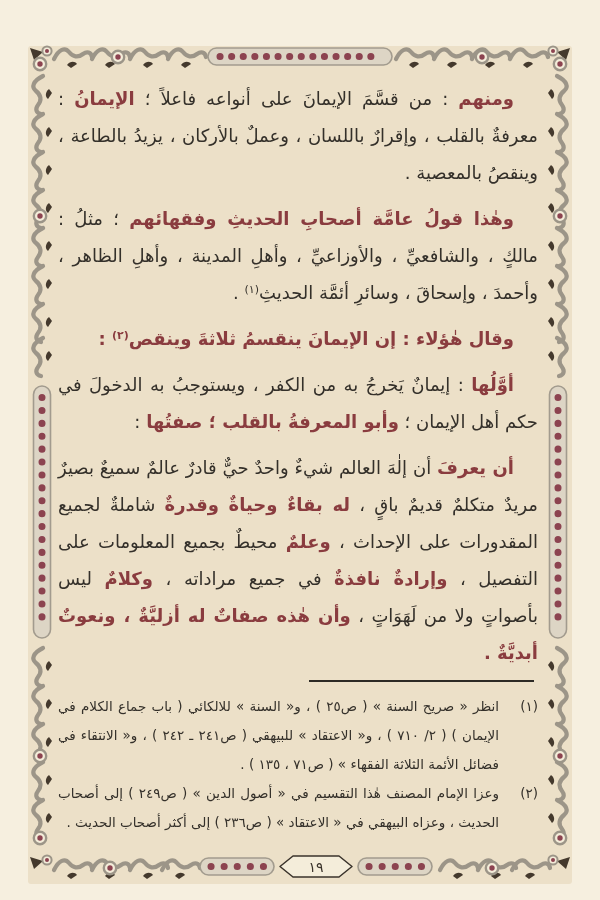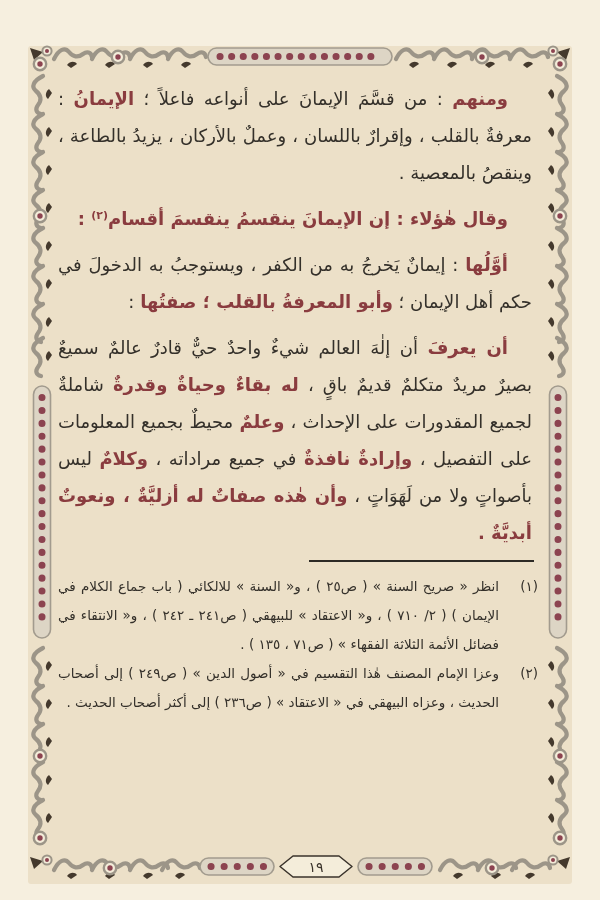--- a/index.html
+++ b/index.html
@@ -15,21 +15,21 @@
   }
   svg.orn{position:absolute;pointer-events:none}
   .b-top{left:30px;top:44px}
   .b-bottom{left:30px;top:851px}
   .b-left{left:26px;top:56px}
   .b-right{left:542px;top:56px;transform:scaleX(-1)}
   .text-area{
     position:absolute;direction:rtl;right:62px;left:58px;top:80px;
     color:#34302a;font-size:18px;line-height:37px;text-align:justify;
   }
-  p.para{margin:0 6px 9px 0;text-indent:24px}
+  p.para{margin:0 0 9px 0;text-indent:24px}
   .seg{color:#34302a}
   .red{color:#8a3c3f;font-weight:700}
   .sup{font-size:11px;vertical-align:6px;line-height:0}
   .sup-red{font-size:11px;vertical-align:6px;line-height:0;color:#8a3c3f;font-weight:700}
   .footnotes{margin-top:2px;font-size:13.5px;line-height:29px}
   .fn-sep{
     width:225px;height:0;border-top:2px solid #2d2a25;
     margin:6px 4px 10px auto;
   }
   .fn{display:flex;gap:7px;margin:0}
@@ -139,23 +139,24 @@
       <use href="#wh" x="448" y="6"></use>
     <use href="#wh" x="482" y="6"></use>
     <use href="#rd" x="462" y="17"></use>
     <use href="#cm" transform="translate(540,4) scale(-1,1)"></use>
   </svg>
 
   <div class="text-area">
 
     <p class="para"><span class="seg red">ومنهم</span><span class="seg"> : من قسَّمَ الإيمانَ على أنواعه فاعلاً ؛ </span><span class="seg red">الإيمانُ</span><span class="seg"> : معرفةٌ بالقلب ، وإقرارٌ باللسان ، وعملٌ بالأركان ، يزيدُ بالطاعة ، وينقصُ بالمعصية .</span></p>
 
+    <p class="para"><span class="seg red">وهٰذا قولُ عامَّة أصحابِ الحديثِ وفقهائهم</span><span class="seg"> ؛ مثلُ : مالكٍ ، والشافعيِّ ، والأوزاعيِّ ، وأهلِ المدينة ، وأهلِ الظاهر ، وأحمدَ ، وإسحاقَ ، وسائرِ أئمَّة الحديثِ</span><span class="sup">(١)</span><span class="seg"> .</span></p>
 
 
-    <p class="para"><span class="seg red">وقال هٰؤلاء : إن الإيمانَ ينقسمُ ينقسمَ أقسام</span><span class="sup-red">(٢)</span><span class="seg red"> :</span></p>
+    <p class="para"><span class="seg red">وقال هٰؤلاء : إن الإيمانَ ينقسمُ ثلاثةَ وينقص</span><span class="sup-red">(٢)</span><span class="seg red"> :</span></p>
 
     <p class="para"><span class="seg red">أوَّلُها</span><span class="seg"> : إيمانٌ يَخرجُ به من الكفر ، ويستوجبُ به الدخولَ في حكم أهل الإيمان ؛ </span><span class="seg red">وأبو المعرفةُ بالقلب ؛ صفتُها</span><span class="seg"> :</span></p>
 
     <p class="para"><span class="seg red">أن يعرفَ</span><span class="seg"> أن إلٰهَ العالم شيءٌ واحدٌ حيٌّ قادرٌ عالمٌ سميعٌ بصيرٌ مريدٌ متكلمٌ قديمٌ باقٍ ، </span><span class="seg red">له بقاءٌ وحياةٌ وقدرةٌ</span><span class="seg"> شاملةٌ لجميع المقدورات على الإحداث ، </span><span class="seg red">وعلمٌ</span><span class="seg"> محيطٌ بجميع المعلومات على التفصيل ، </span><span class="seg red">وإرادةٌ نافذةٌ</span><span class="seg"> في جميع مراداته ، </span><span class="seg red">وكلامٌ</span><span class="seg"> ليس بأصواتٍ ولا من لَهَوَاتٍ ، </span><span class="seg red">وأن هٰذه صفاتٌ له أزليَّةٌ ، ونعوتٌ أبديَّةٌ .</span></p>
 
     <div class="footnotes">
       <div class="fn-sep"></div>
       <div class="fn">
         <span class="fn-marker">(١)</span>
         <span class="fn-text">انظر « صريح السنة » ( ص٢٥ ) ، و« السنة » للالكائي ( باب جماع الكلام في الإيمان ) ( ٢/ ٧١٠ ) ، و« الاعتقاد » للبيهقي ( ص٢٤١ ـ ٢٤٢ ) ، و« الانتقاء في فضائل الأئمة الثلاثة الفقهاء » ( ص٧١ ، ١٣٥ ) .</span>

